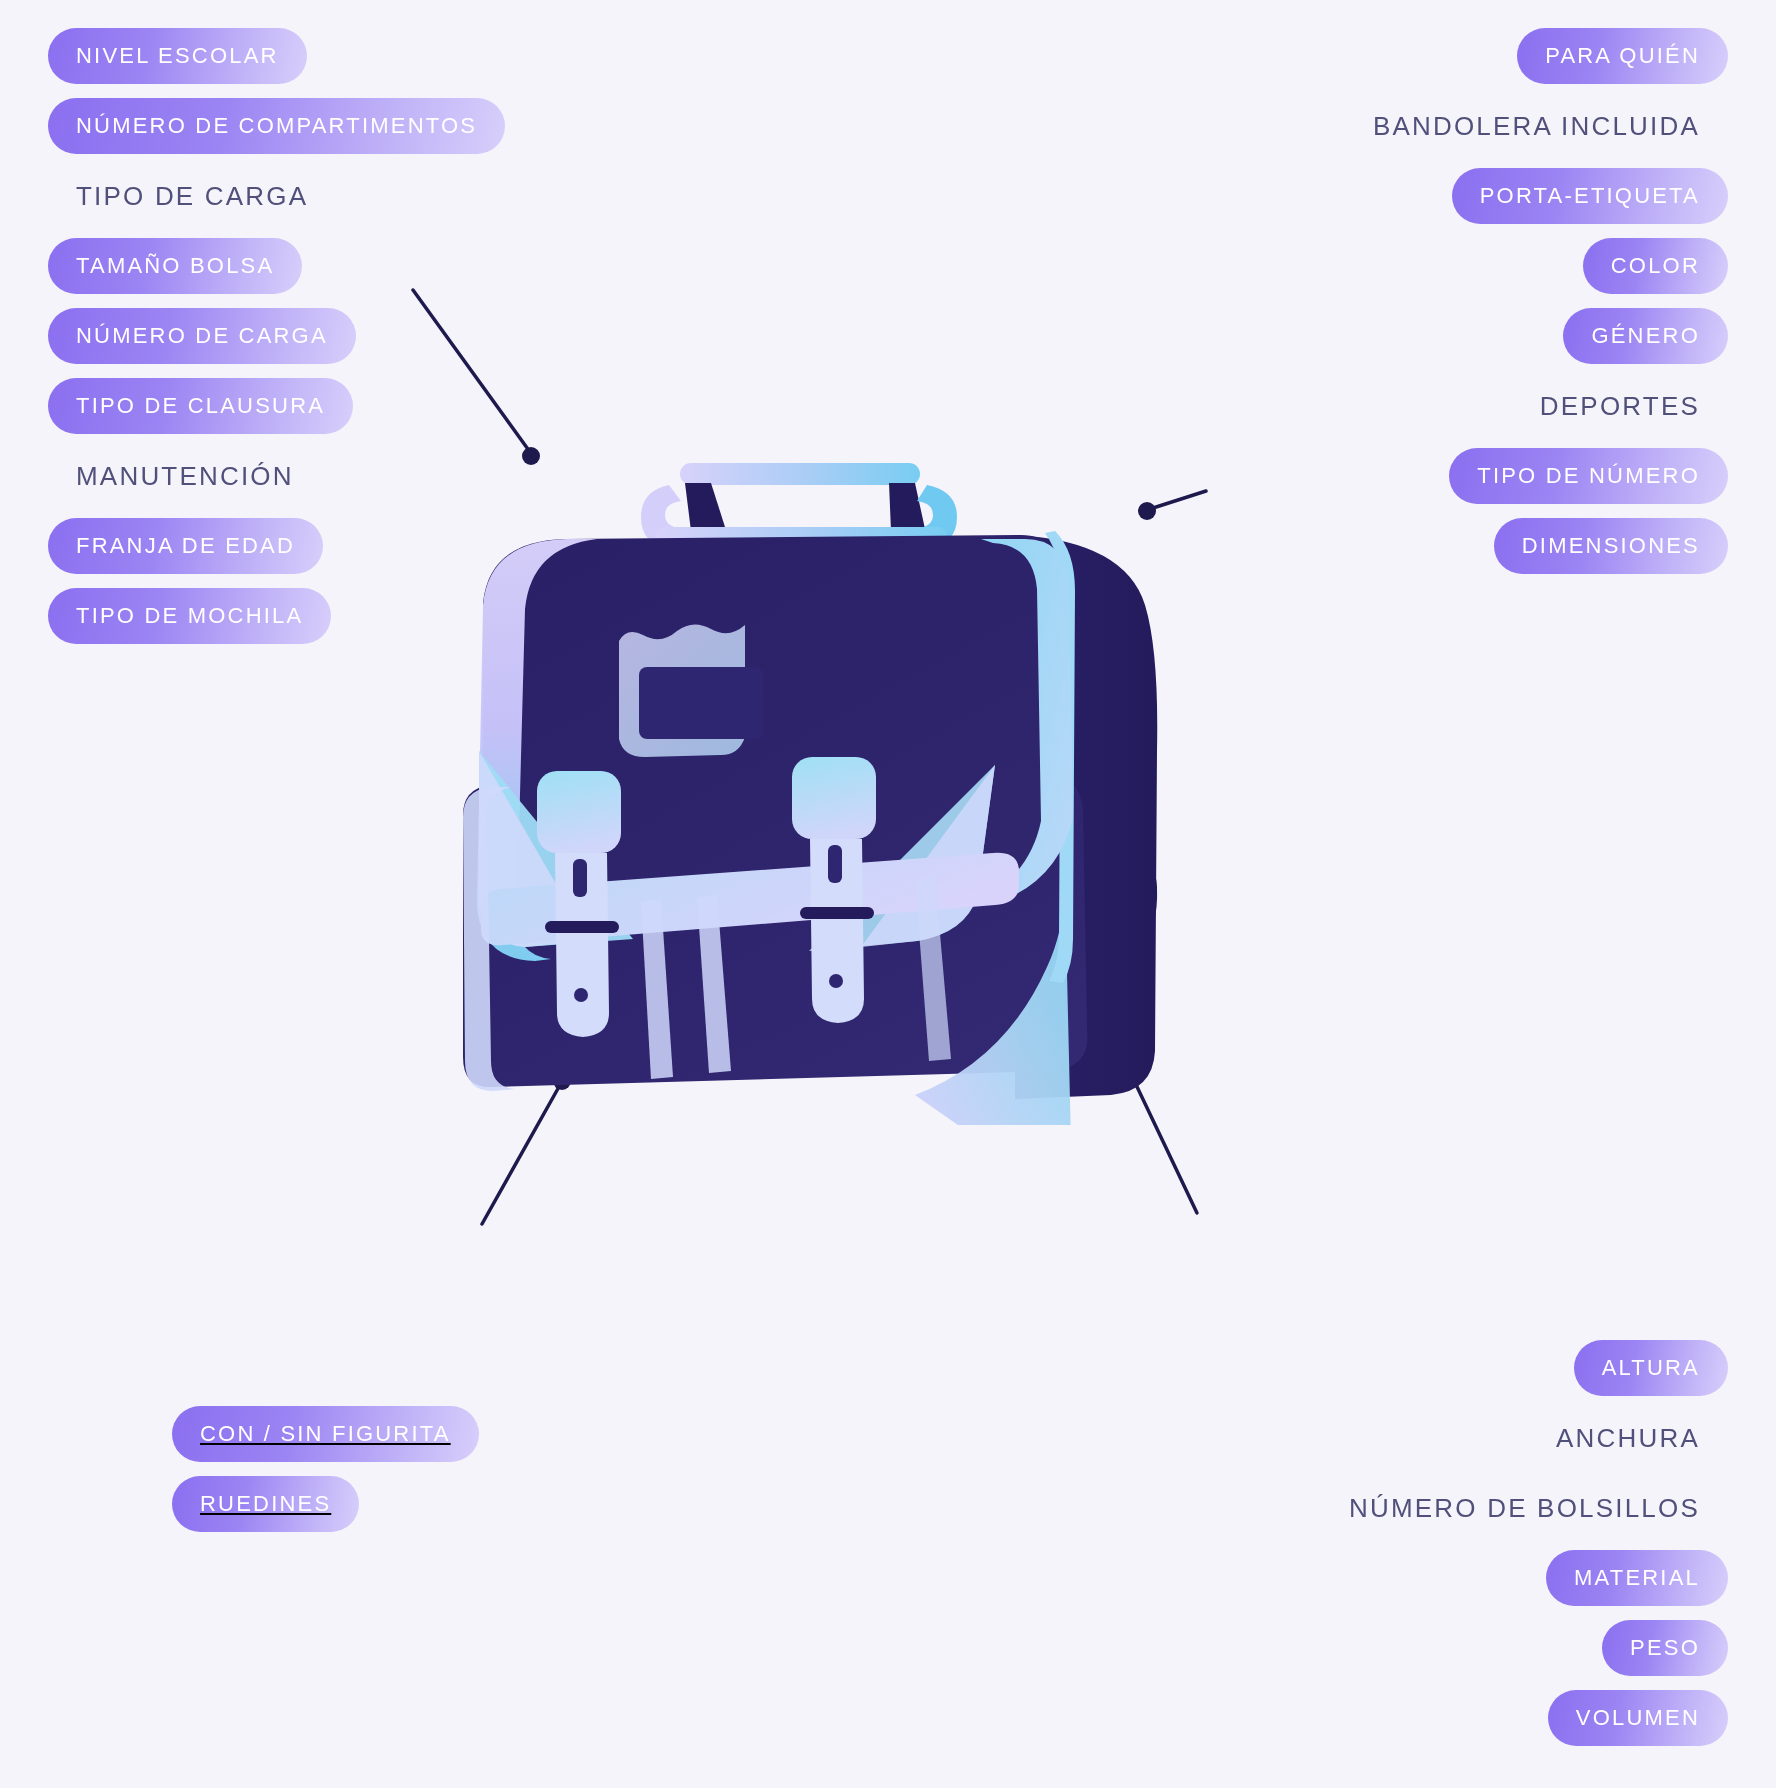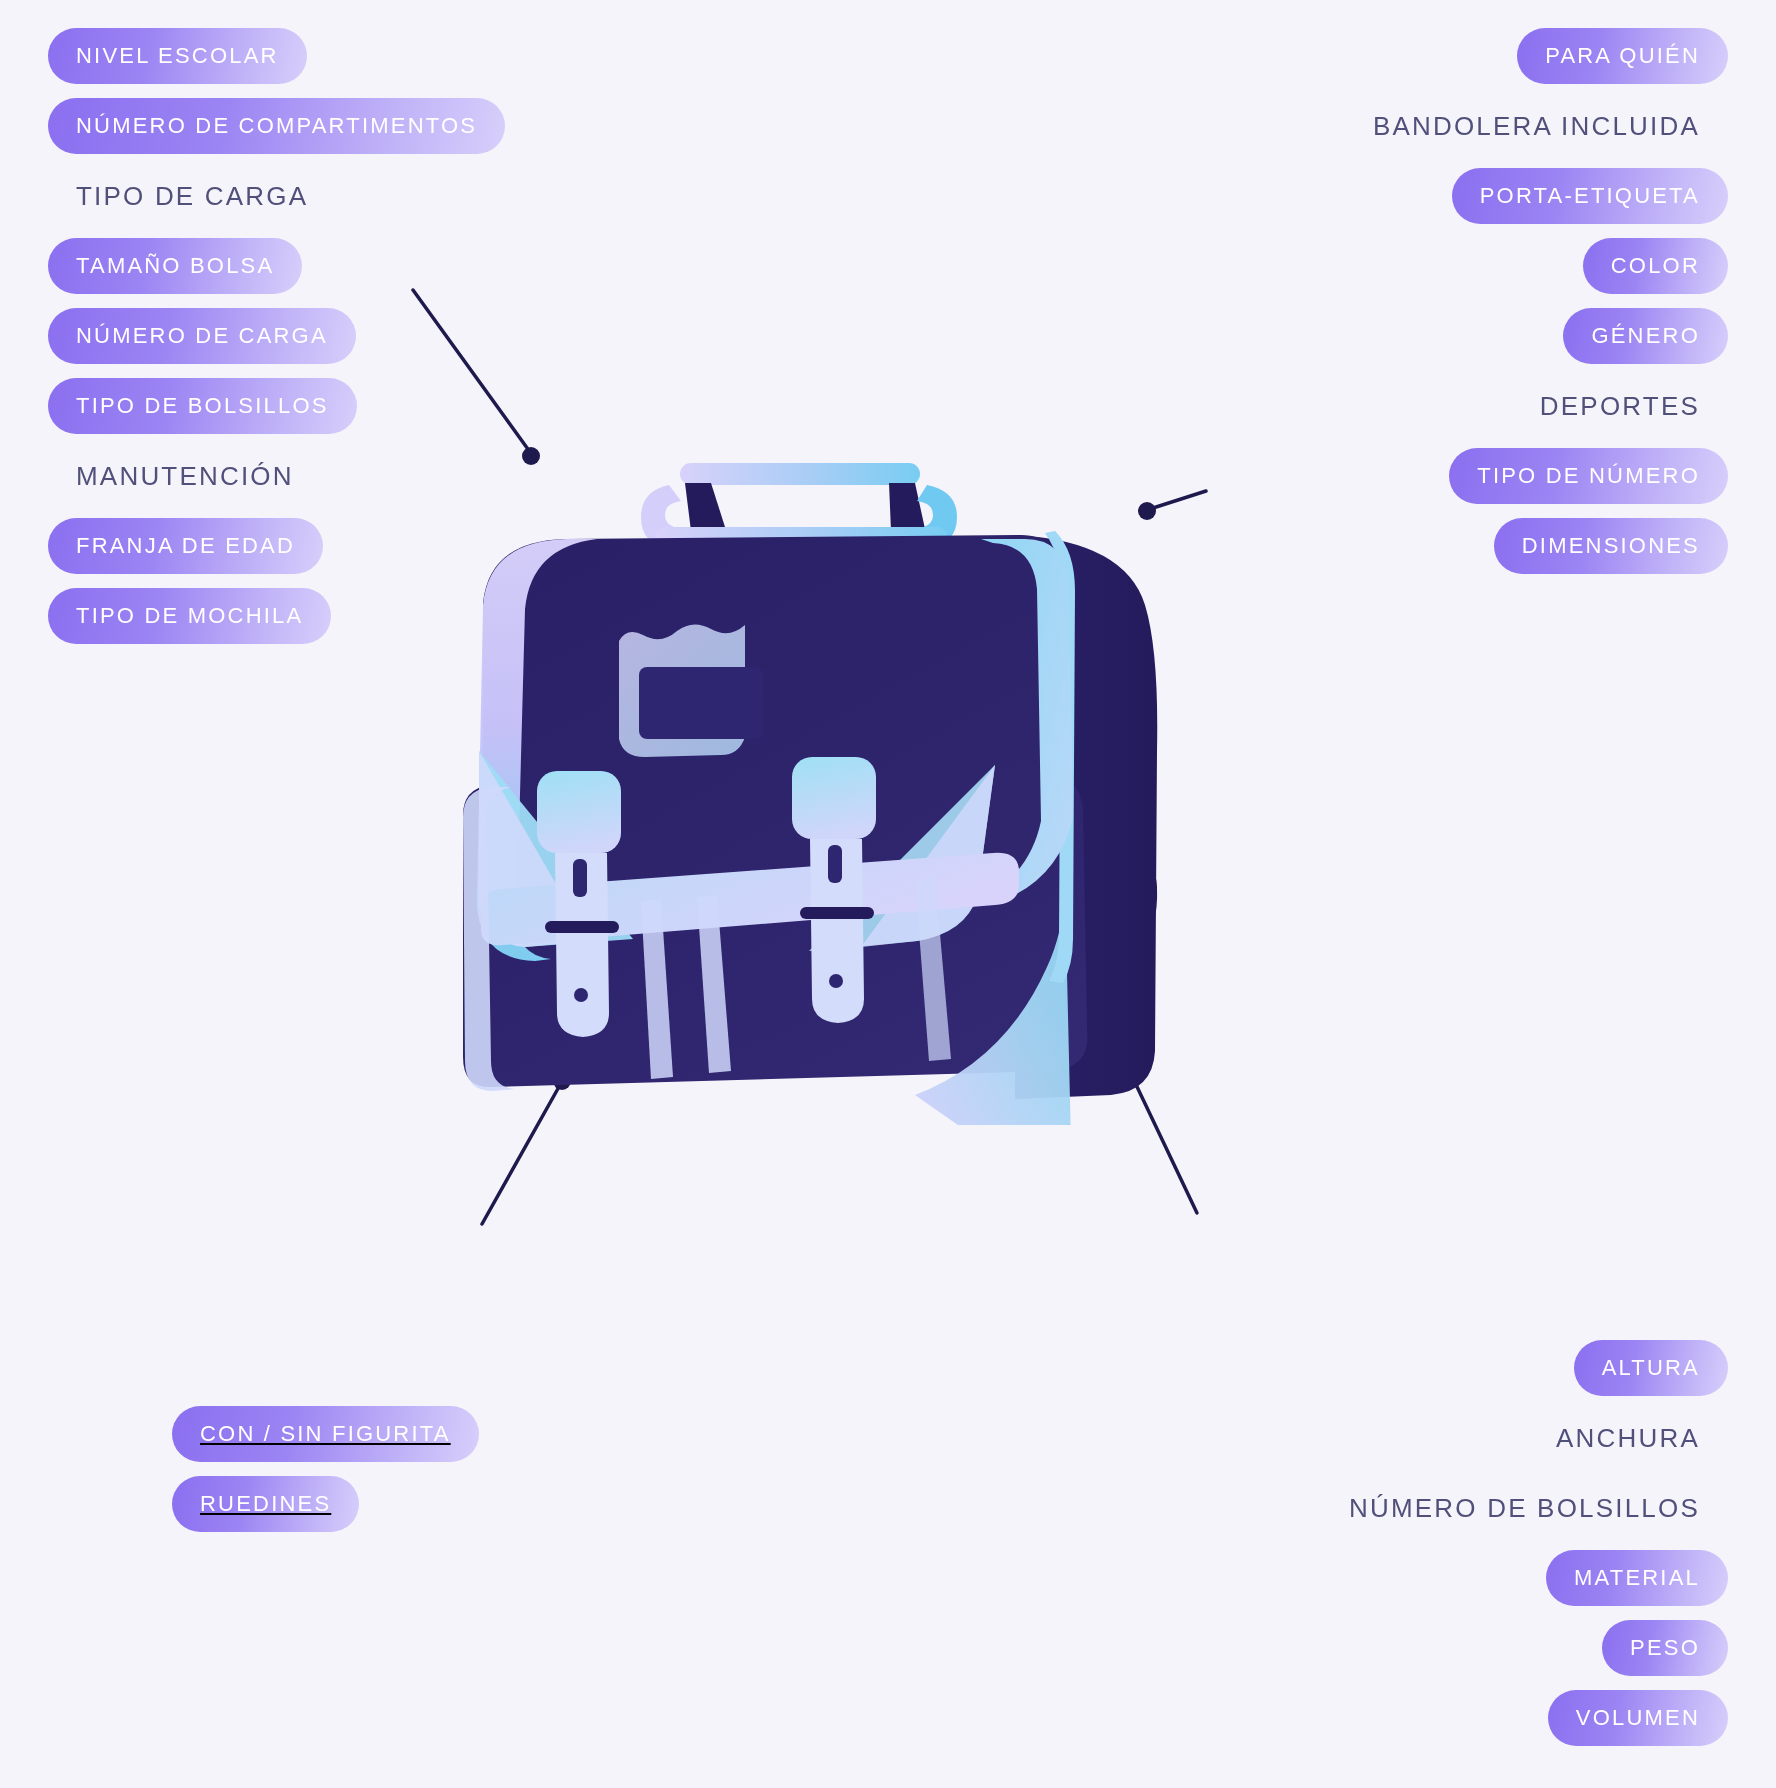--- a/index.html
+++ b/index.html
@@ -209,21 +209,21 @@
     <div class="chip">NIVEL ESCOLAR</div>
     <div class="gap"></div>
     <div class="chip">NÚMERO DE COMPARTIMENTOS</div>
     <div class="gap"></div>
     <div class="plain">TIPO DE CARGA</div>
     <div class="gap"></div>
     <div class="chip">TAMAÑO BOLSA</div>
     <div class="gap"></div>
     <div class="chip">NÚMERO DE CARGA</div>
     <div class="gap"></div>
-    <div class="chip">TIPO DE BOLSILLOS</div>
+    <div class="chip">TIPO DE CLAUSURA</div>
     <div class="gap"></div>
     <div class="plain">MANUTENCIÓN</div>
     <div class="gap"></div>
     <div class="chip">FRANJA DE EDAD</div>
     <div class="gap"></div>
     <div class="chip">TIPO DE MOCHILA</div>
   </div>
 
   <div class="col col-right" style="top:28px;">
     <div class="chip">PARA QUIÉN</div>

